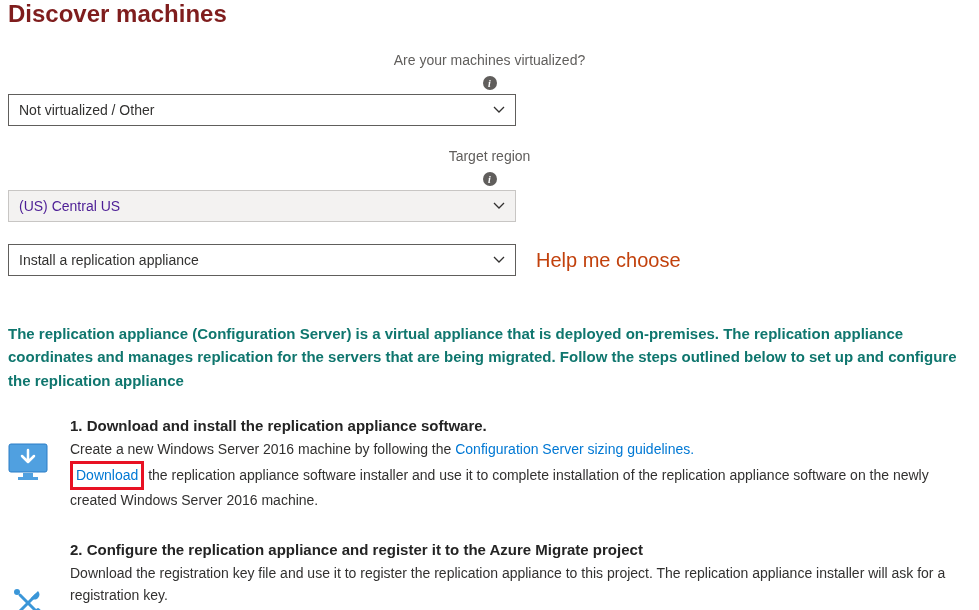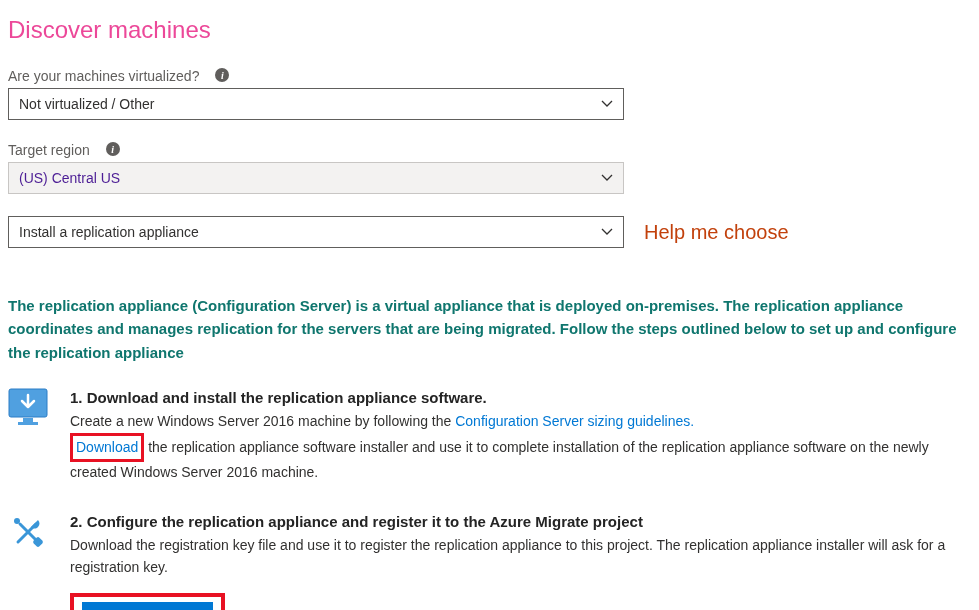--- a/index.html
+++ b/index.html
@@ -10,34 +10,35 @@
     body {
       font-family: "Segoe UI", -apple-system, BlinkMacSystemFont, sans-serif;
       font-size: 14px;
       color: #323130;
       background: #ffffff;
       padding: 0 8px;
       width: 979px;
     }
     .title {
       font-size: 24px;
-      font-weight: 400;
-      color: #ec4899;
-      padding: 16px 0 24px 0;
+      font-weight: 700;
+      color: #7f1d1d;
+      padding: 0 0 24px 0;
     }
     .field {
       margin-bottom: 22px;
     }
     .field-label {
       display: flex;
-      align-items: flex-start;
-      gap: 16px;
+      align-items: center;
+      gap: 8px;
       color: #605e5c;
       font-size: 14px;
       margin-bottom: 4px;
+      flex-direction: column;
     }
     .info-icon {
       display: inline-flex;
       align-items: center;
       justify-content: center;
       width: 14px;
       height: 14px;
       border-radius: 50%;
       background: #605e5c;
       color: #ffffff;
@@ -46,21 +47,21 @@
       font-style: italic;
       font-family: Georgia, serif;
     }
     .select-wrap {
       display: flex;
       align-items: center;
       gap: 20px;
     }
     .select {
       position: relative;
-      width: 616px;
+      width: 508px;
       height: 32px;
       border: 1px solid #605e5c;
       background: #ffffff;
       display: flex;
       align-items: center;
       padding: 0 34px 0 10px;
       cursor: pointer;
       font-size: 14px;
       color: #323130;
     }
@@ -90,20 +91,21 @@
       font-weight: 700;
       font-size: 15px;
       line-height: 1.55;
       padding: 24px 0 22px 0;
       color: #0f766e;
     }
     .step {
       display: flex;
       gap: 22px;
       margin-bottom: 26px;
+      align-items: center;
     }
     .step-icon {
       width: 40px;
       flex-shrink: 0;
       padding-top: 2px;
     }
     .step-body {
       flex: 1;
       line-height: 1.55;
     }

